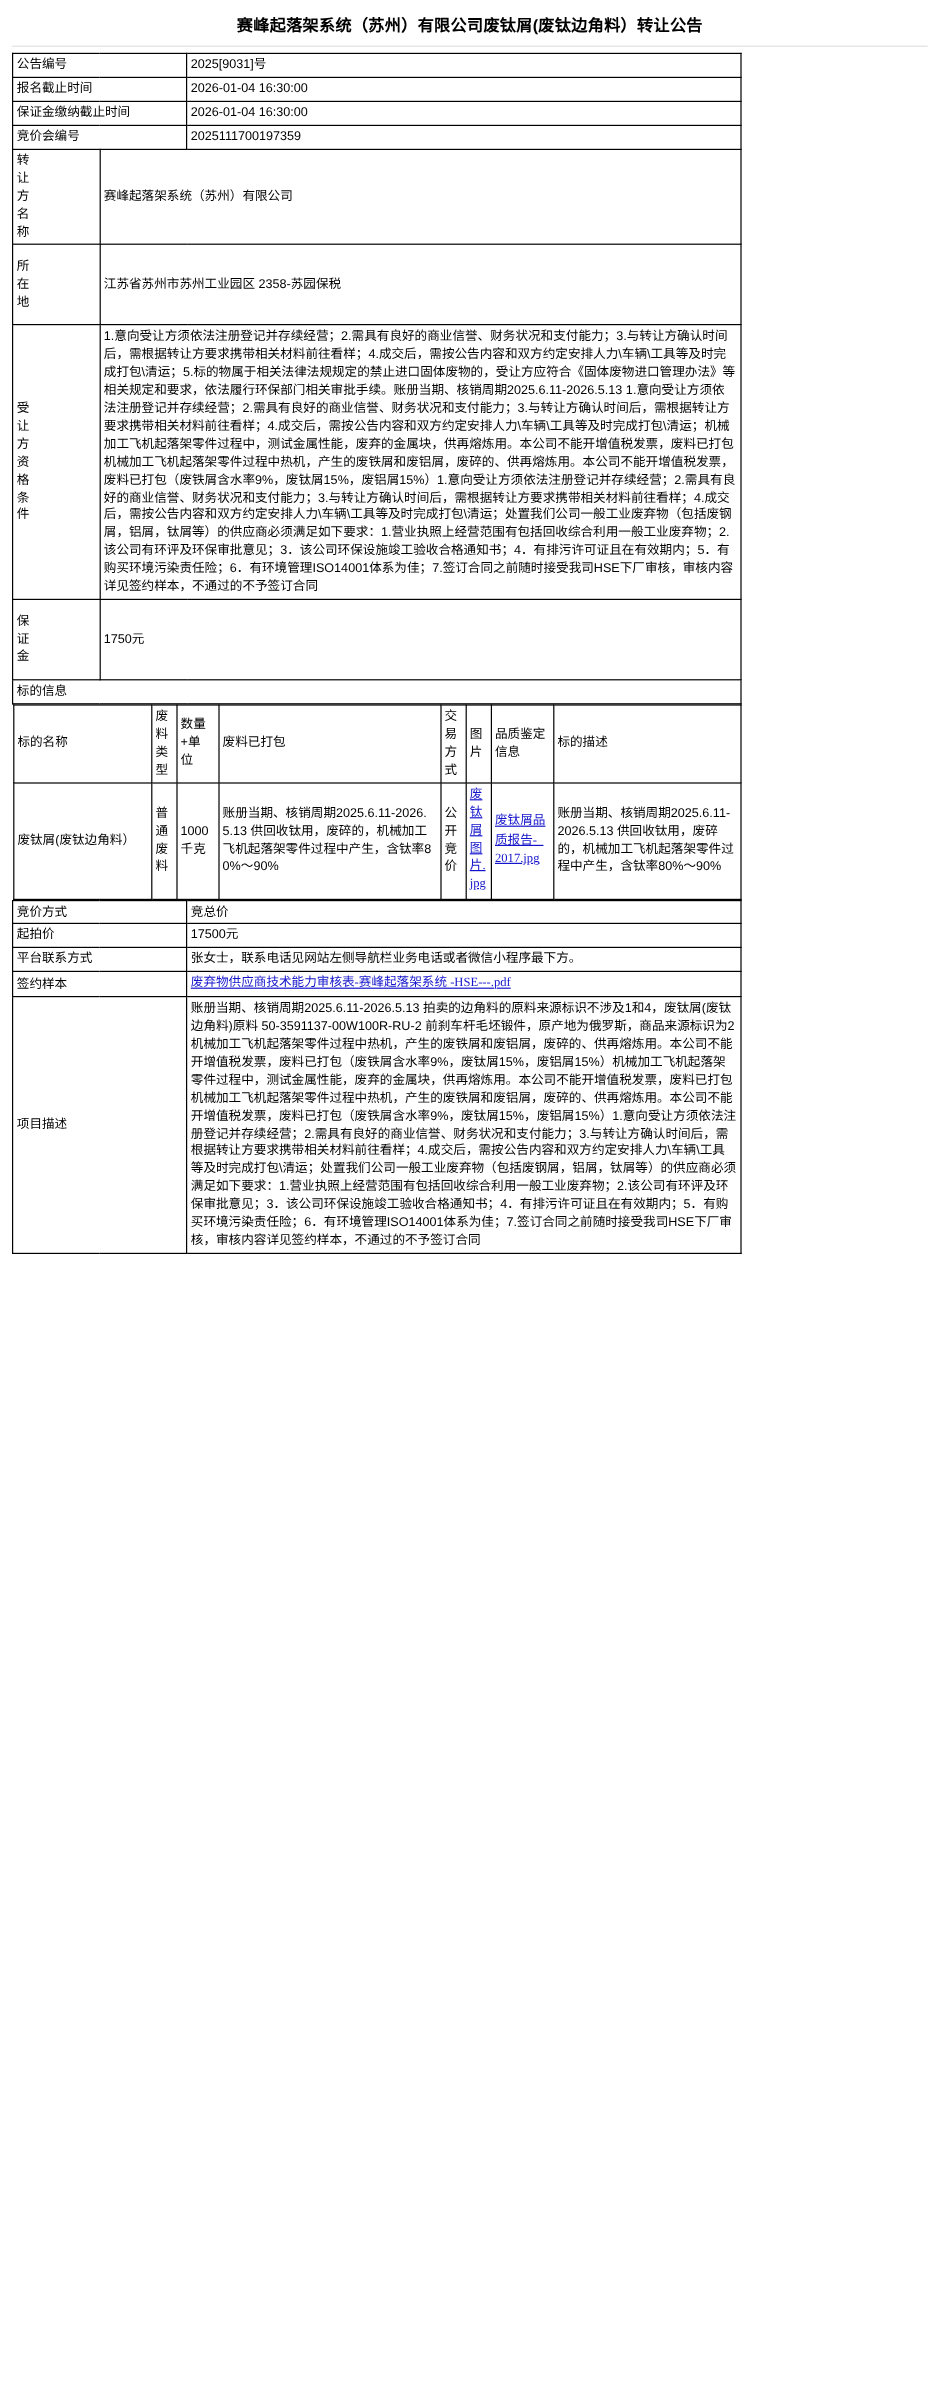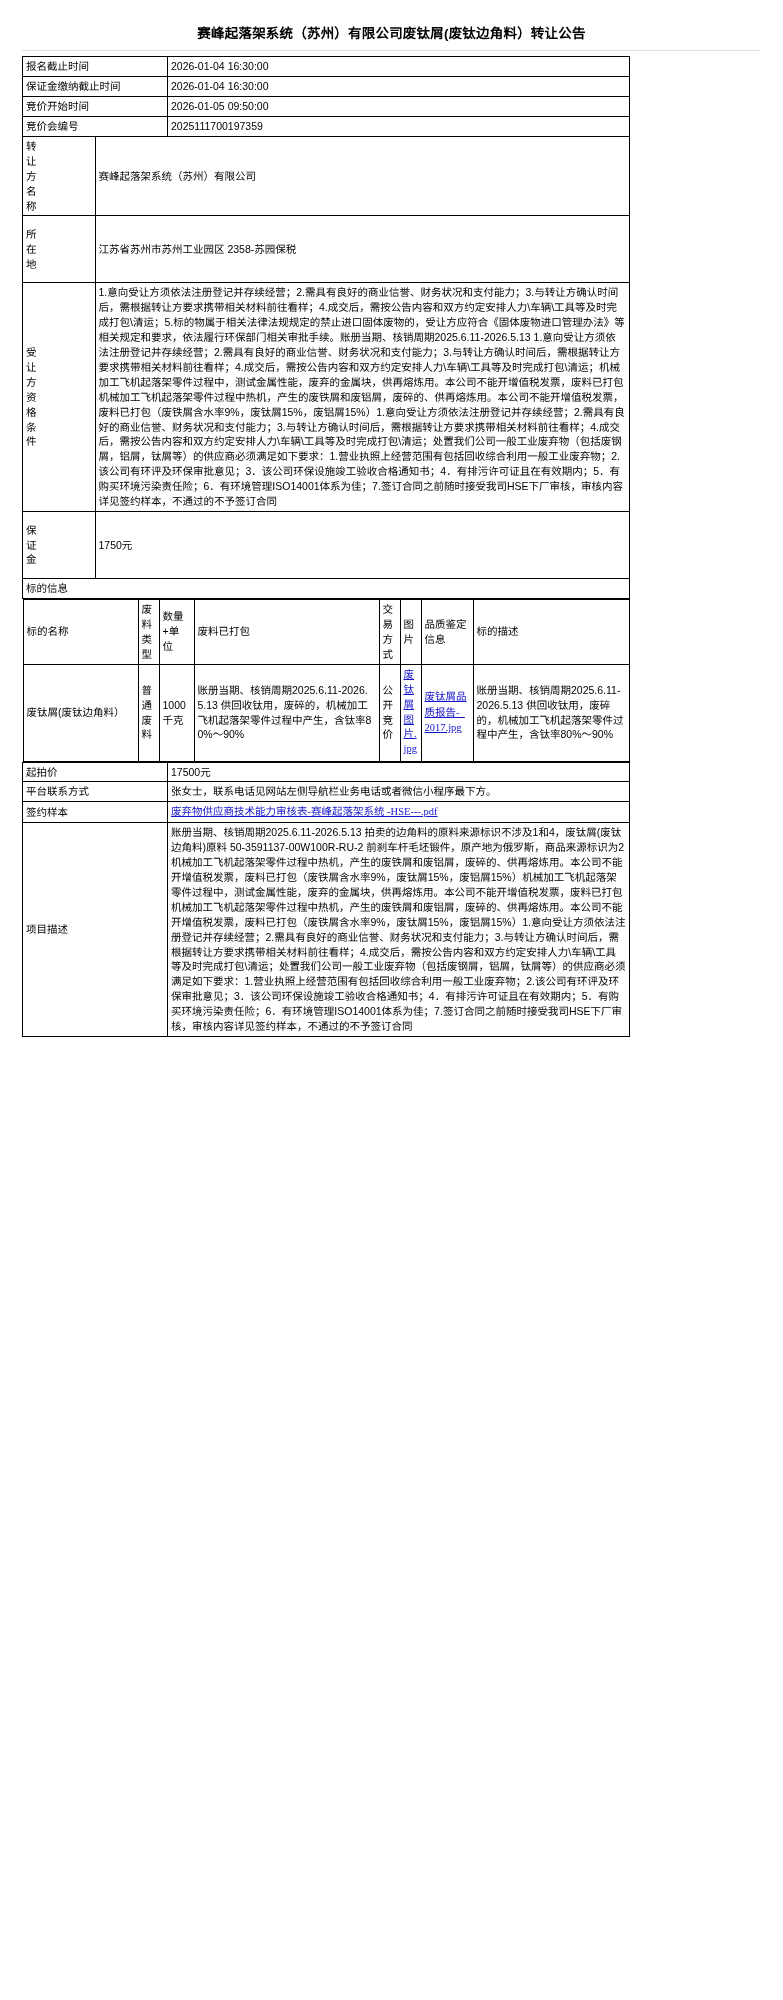--- a/index.html
+++ b/index.html
@@ -10,21 +10,21 @@
   }
   body {
     width: 783px;
     font-family: "Liberation Sans", "DejaVu Sans", sans-serif;
     color: #000000;
     -webkit-font-smoothing: none;
   }
   .page {
     width: 783px;
     box-sizing: border-box;
-    padding: 16px;
+    padding: 4px;
     background: #fff;
   }
   .doc-title {
     text-align: center;
     font-size: 13.5px;
     font-weight: bold;
     line-height: 1.5;
     padding: 8px 6px 6px 6px;
     letter-spacing: 0.2px;
   }
@@ -146,30 +146,30 @@
 
 <div class="page">
 
   <div class="doc-title">赛峰起落架系统（苏州）有限公司废钛屑(废钛边角料）转让公告</div>
   <div class="title-rule"></div>
 
   <table class="main">
     <tbody>
 
       <tr>
+        <td class="lbl" colspan="2">公告编号</td>
+        <td class="val">2025[9031]号</td>
+      </tr>
+      <tr>
         <td class="lbl" colspan="2">报名截止时间</td>
         <td class="val">2026-01-04 16:30:00</td>
       </tr>
       <tr>
         <td class="lbl" colspan="2">保证金缴纳截止时间</td>
         <td class="val">2026-01-04 16:30:00</td>
-      </tr>
-      <tr>
-        <td class="lbl" colspan="2">竞价开始时间</td>
-        <td class="val">2026-01-05 09:50:00</td>
       </tr>
       <tr>
         <td class="lbl" colspan="2">竞价会编号</td>
         <td class="val">2025111700197359</td>
       </tr>
 
       <tr class="tall-sm">
         <td class="lbl-vert">
           <span>转</span>
           <span>让</span>
@@ -273,20 +273,24 @@
                 <td class="desc-cell">
                   <a class="link" href="#">废钛屑品质报告-_2017.jpg</a>
                 </td>
                 <td class="desc-cell">账册当期、核销周期2025.6.11-2026.5.13 供回收钛用，废碎的，机械加工飞机起落架零件过程中产生，含钛率80%～90%</td>
               </tr>
             </tbody>
           </table>
         </td>
       </tr>
 
+      <tr>
+        <td class="lbl" colspan="2">竞价方式</td>
+        <td class="val">竞总价</td>
+      </tr>
 
       <tr class="startprice">
         <td class="lbl" colspan="2">起拍价</td>
         <td class="val">17500元</td>
       </tr>
 
       <tr>
         <td class="lbl" colspan="2">平台联系方式</td>
         <td class="val">张女士，联系电话见网站左侧导航栏业务电话或者微信小程序最下方。</td>
       </tr>

